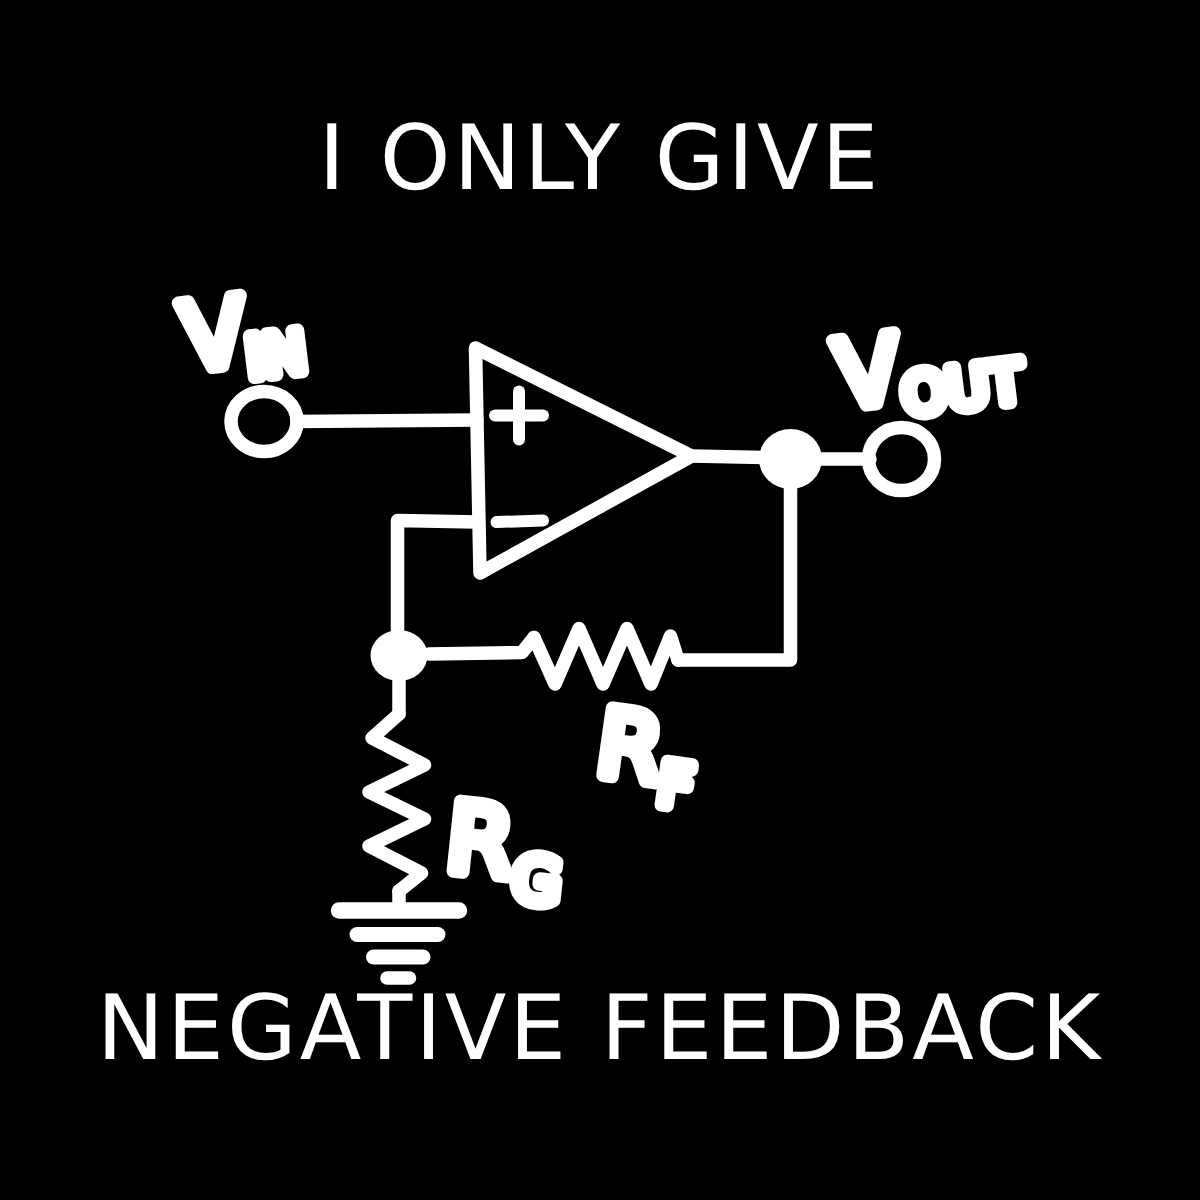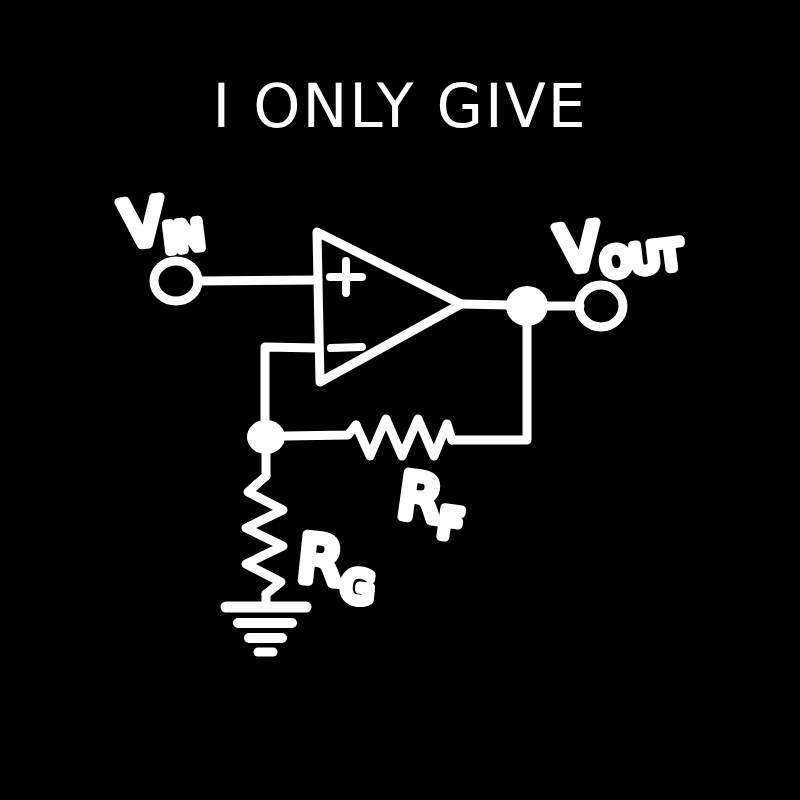--- a/index.html
+++ b/index.html
@@ -123,14 +123,15 @@
       <text class="lbl" x="437" y="536" font-size="40" transform="rotate(8 437 536)">F</text>
     </g>
 
     <g>
       <text class="lbl" x="296" y="580" font-size="64" transform="rotate(6 296 580)">R</text>
       <text class="lbl" x="340" y="600" font-size="42" transform="rotate(6 340 600)">G</text>
     </g>
 
   </svg>
 
+  <div class="meme-text" id="title-bottom">NEGATIVE FEEDBACK</div>
 
 </div>
 
 </body></html>

